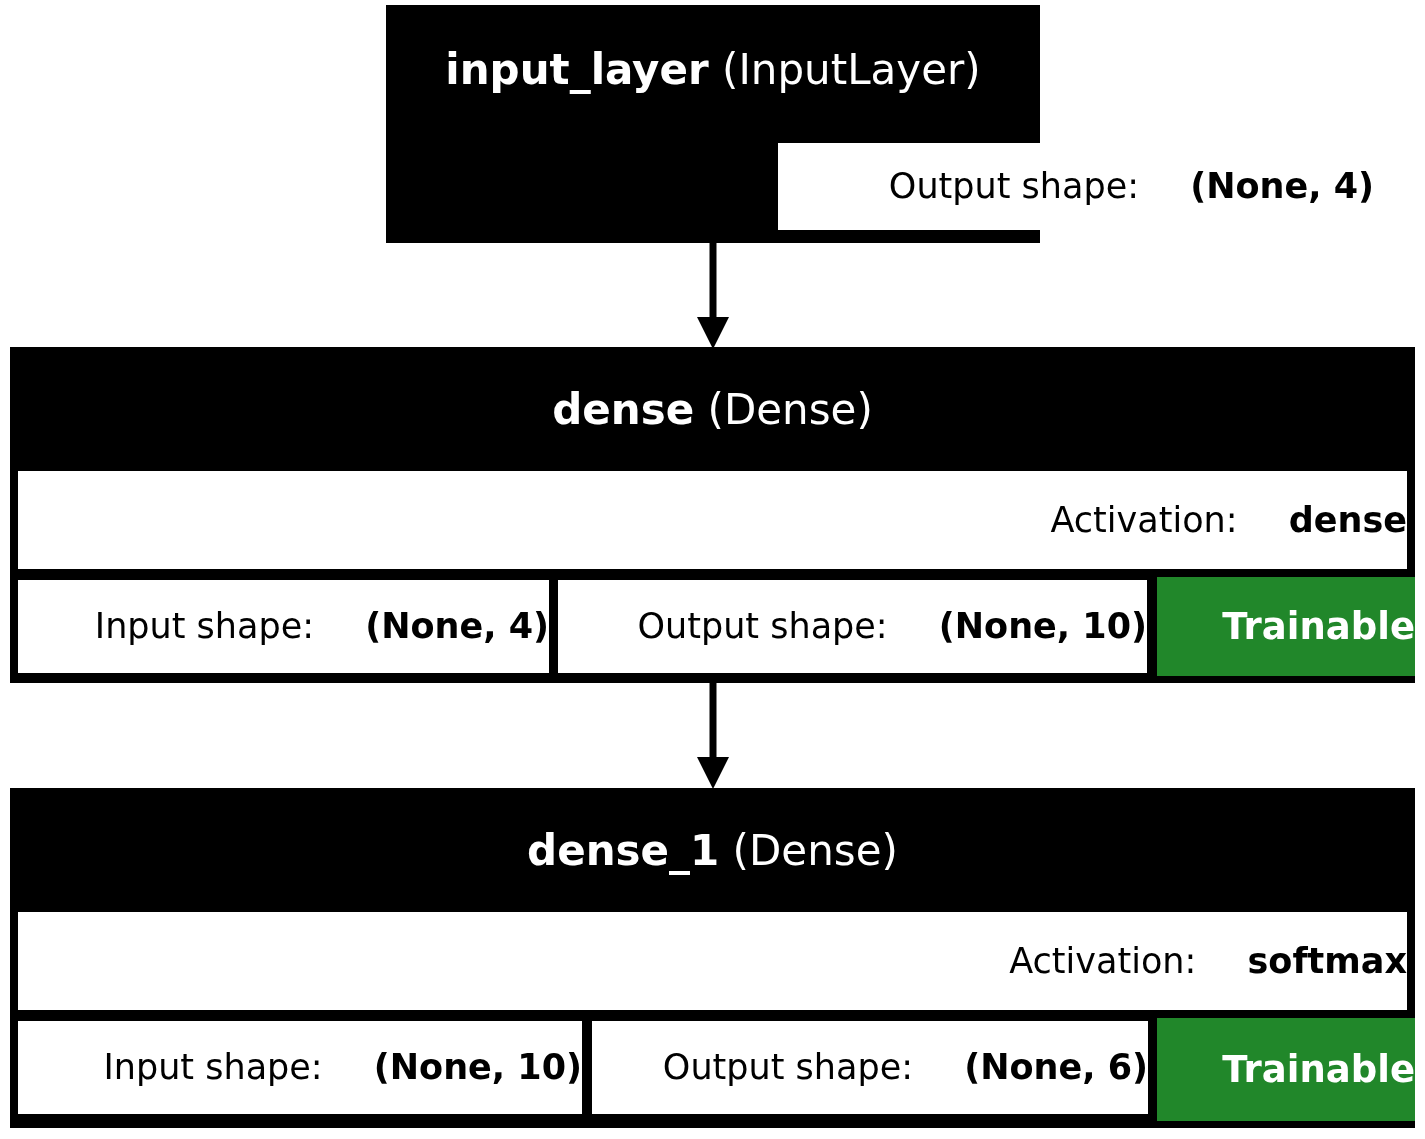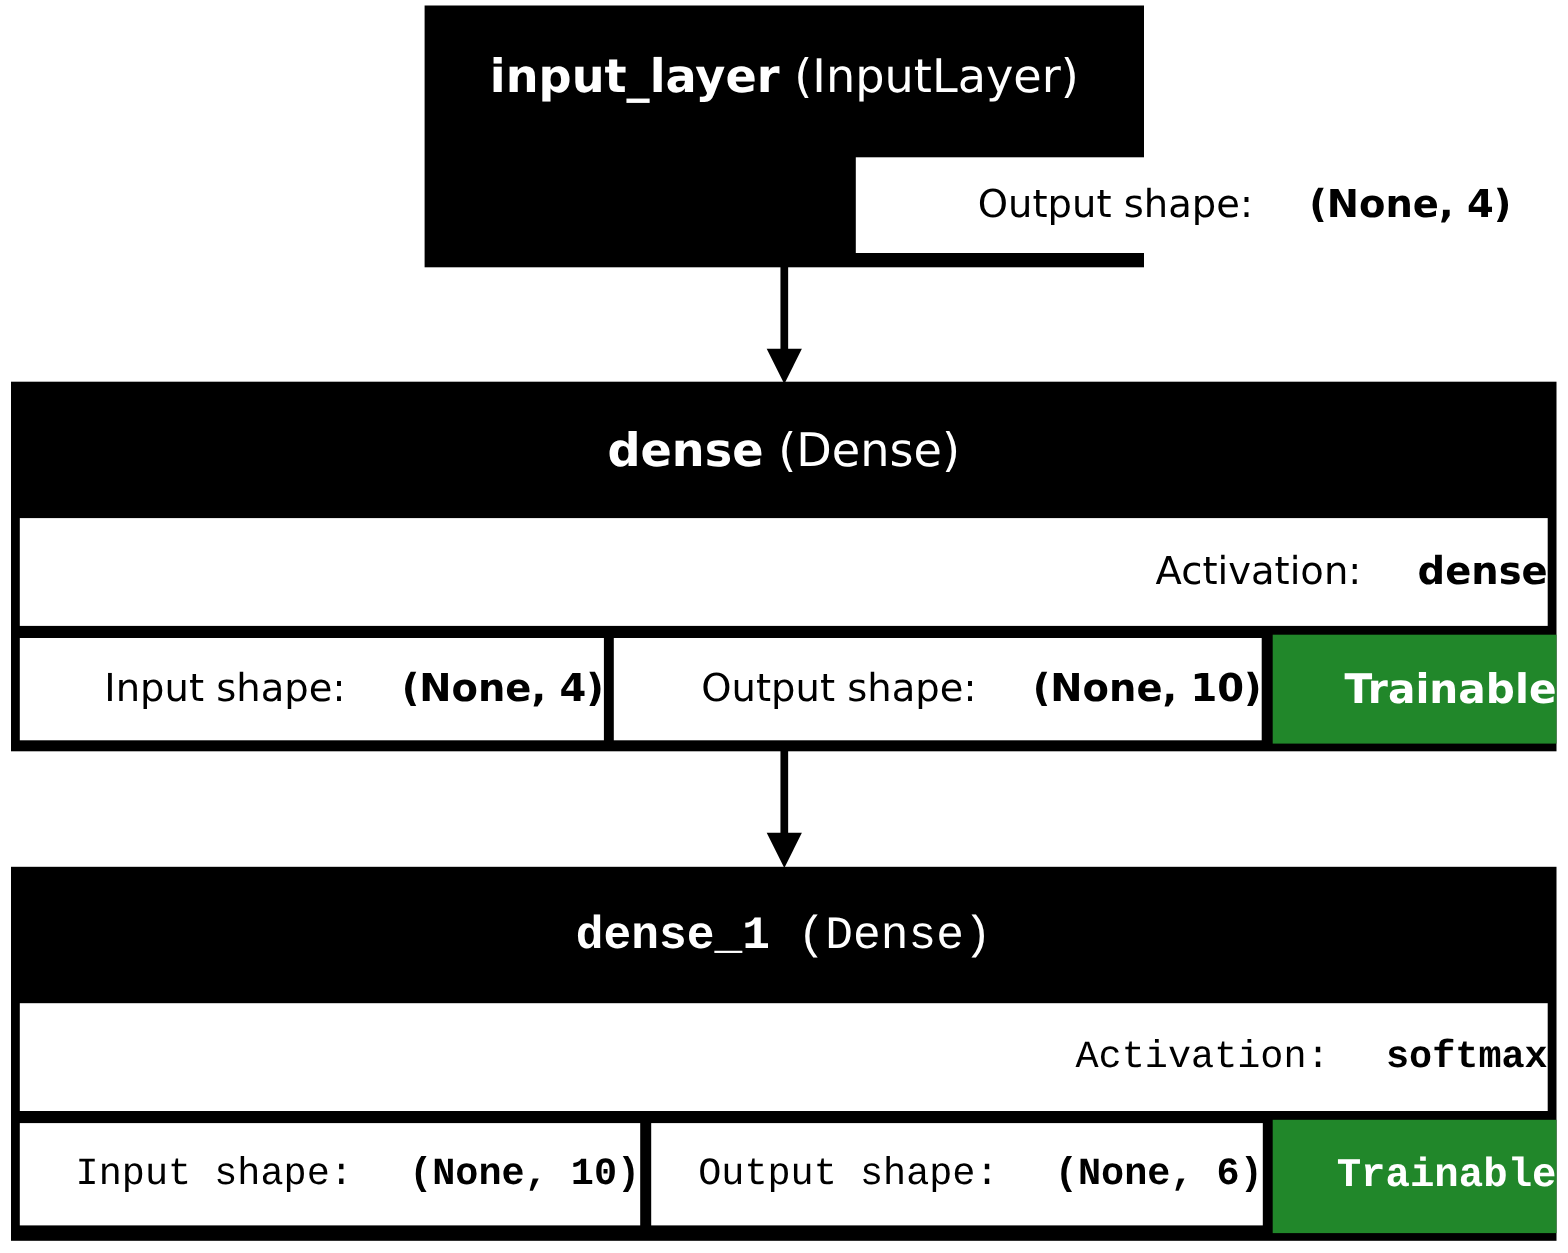--- a/index.html
+++ b/index.html
@@ -125,21 +125,20 @@
     height: 99px;
     font-size: 37px;
   }
 
   
   #node-dense1 {
     left: 10px;
     top: 788px;
     width: 1405px;
     height: 340px;
-    font-family: Liberation Mono, monospace;
   }
   #node-dense1 .node-title {
     position: absolute;
     left: 0; right: 0;
     top: 42px;
     font-size: 42px;
   }
   #cell-dense1-activation {
     left: 8px;
     top: 124px;

